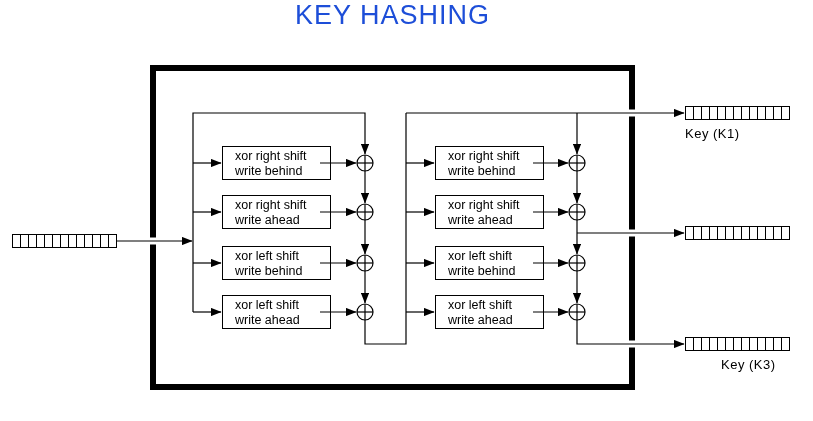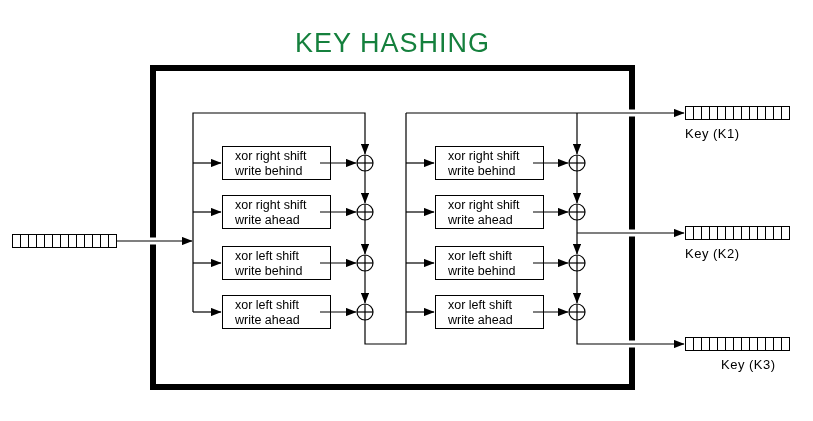--- a/index.html
+++ b/index.html
@@ -6,25 +6,25 @@
   .stage{
     position:relative;
     width:813px;height:421px;
     background:#fff;
     font-family:"Liberation Sans", sans-serif;
     color:#000;
     overflow:hidden;
   }
   .title{
     position:absolute;
-    left:150px;top:28px;width:485px;
+    left:150px;top:0;width:485px;
     text-align:center;
     font-size:27px;
     letter-spacing:1px;
-    color:#15803d;
+    color:#1d4ed8;
     white-space:nowrap;
   }
   .outer-box{
     position:absolute;
     left:150px;top:65px;width:485px;height:325px;
     border:6px solid #000;
     box-sizing:border-box;
   }
   .pbox{
     position:absolute;
@@ -144,21 +144,20 @@
       <div class="cell"></div>
       <div class="cell"></div>
       <div class="cell"></div>
       <div class="cell"></div>
       <div class="cell"></div>
       <div class="cell"></div>
       <div class="cell"></div>
       <div class="cell"></div>
       <div class="cell"></div>
     </div>
-  <div class="io-label" style="left:685px;top:246px;">Key (K2)</div>
 
   <div class="seg-rect" style="left:685px;top:337px;">
       <div class="cell"></div>
       <div class="cell"></div>
       <div class="cell"></div>
       <div class="cell"></div>
       <div class="cell"></div>
       <div class="cell"></div>
       <div class="cell"></div>
       <div class="cell"></div>

